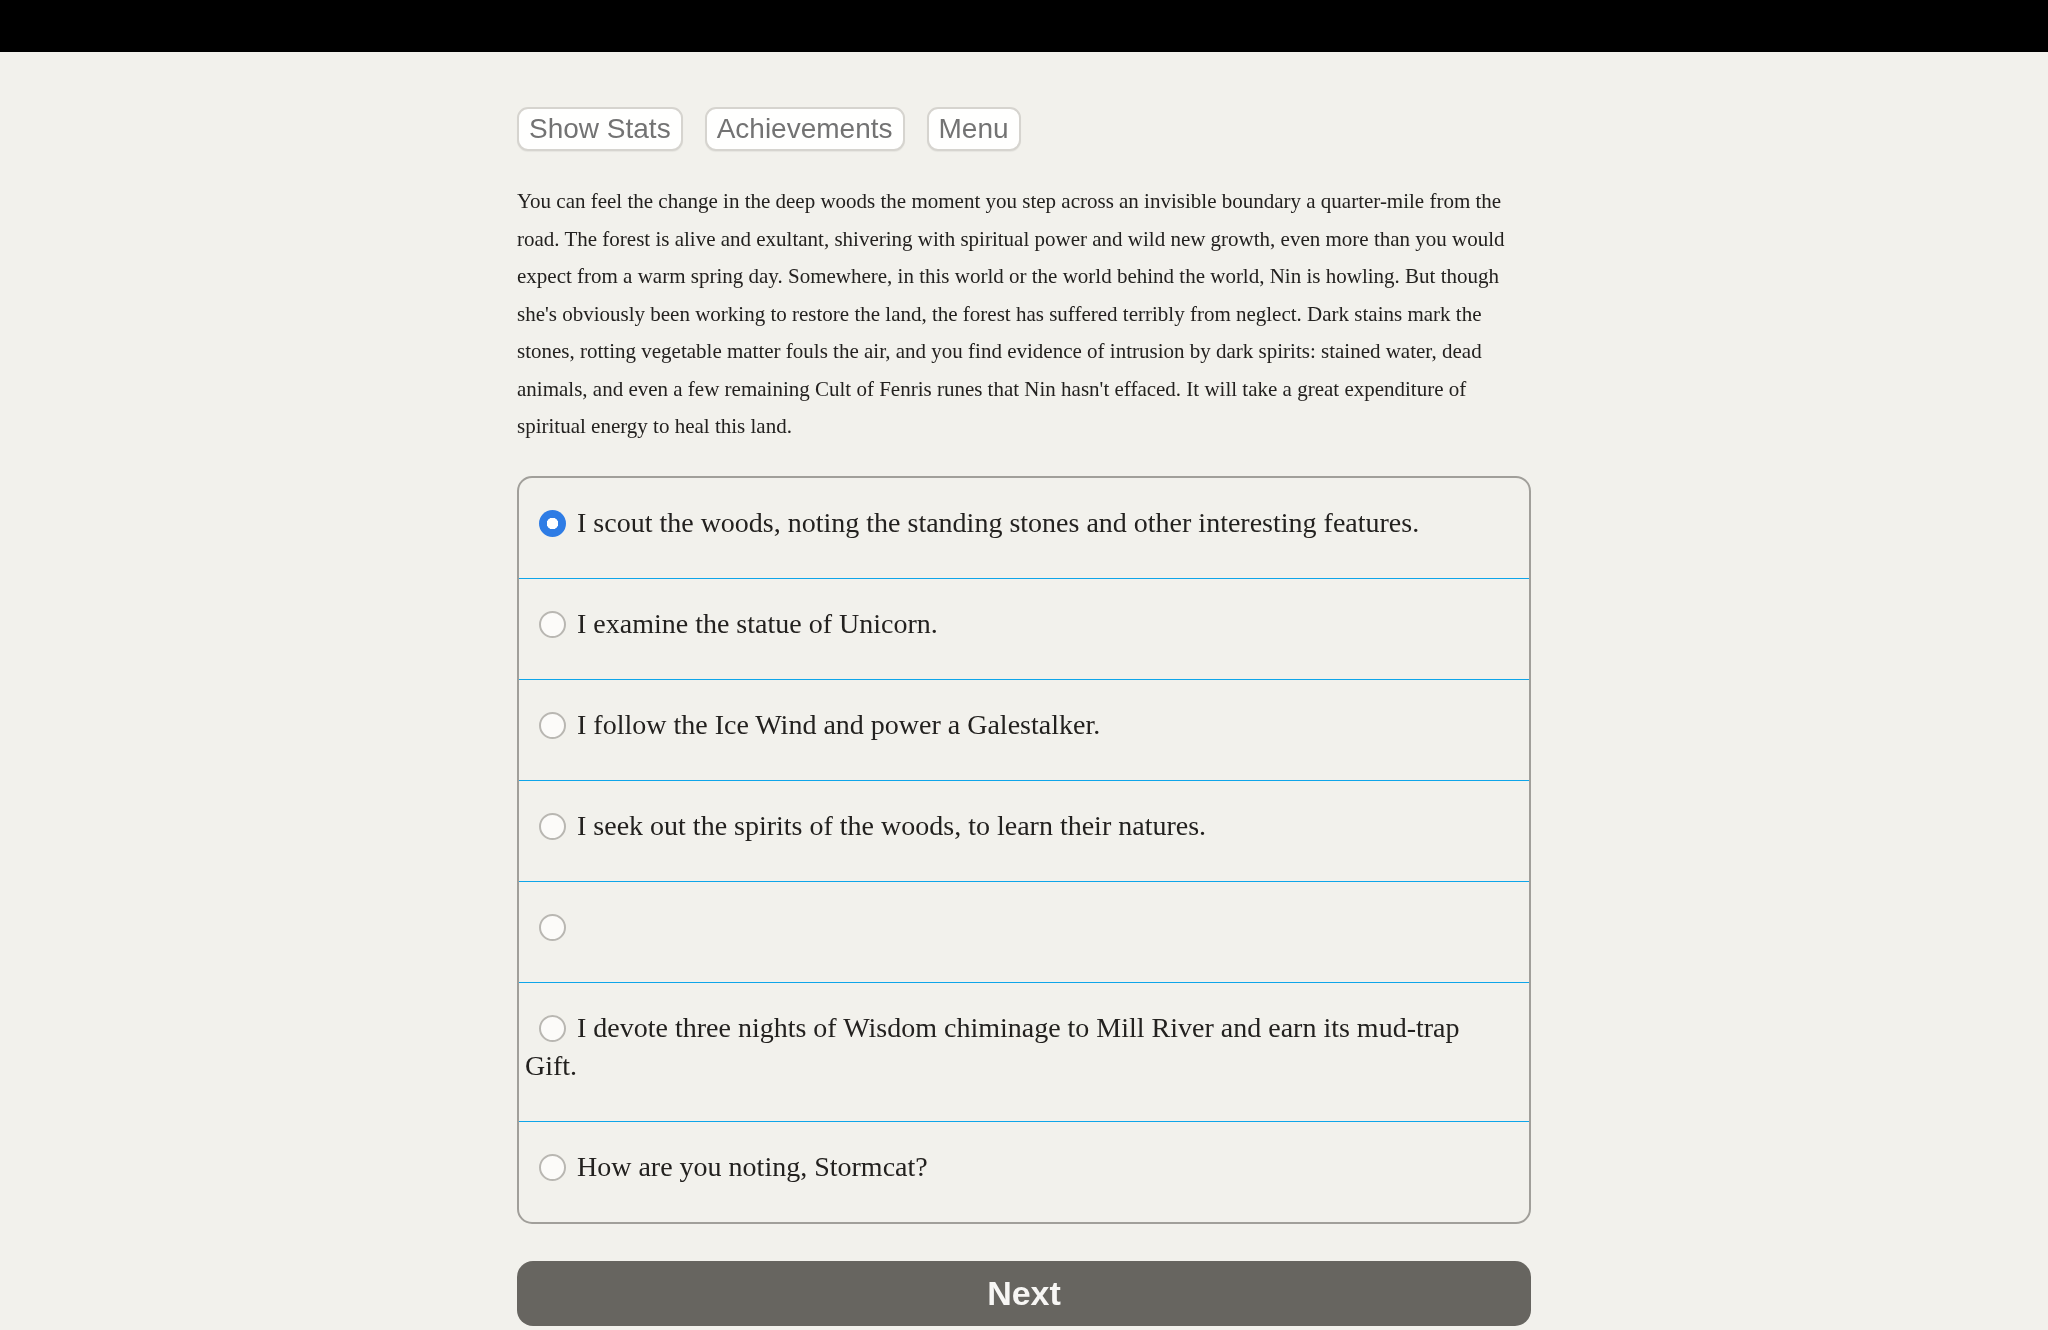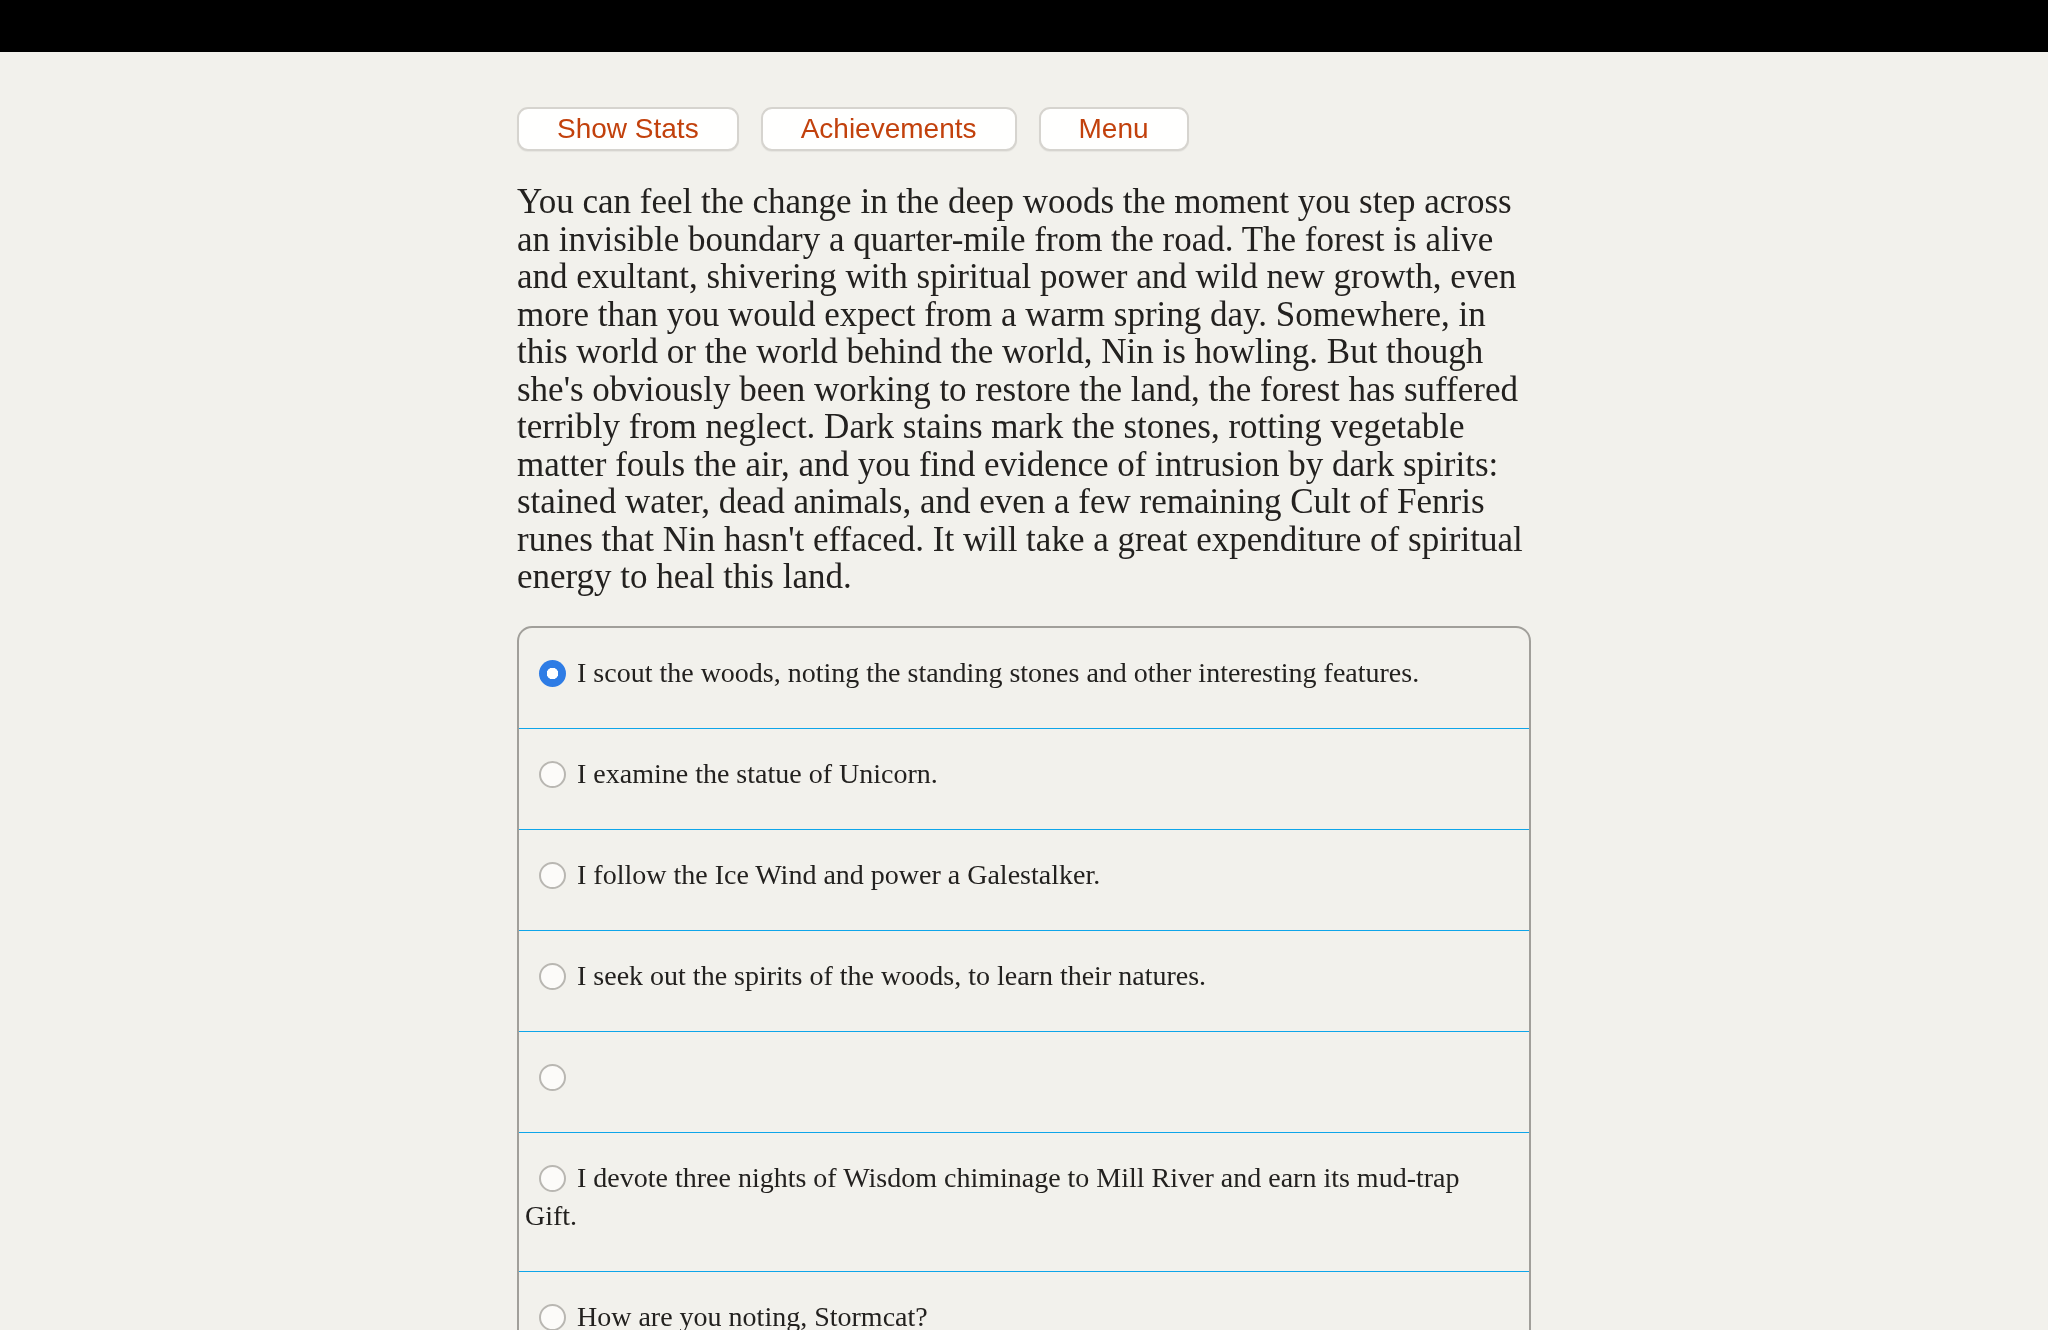--- a/index.html
+++ b/index.html
@@ -20,35 +20,35 @@
     width: 1014px;
     margin: 0 auto;
   }
   .toolbar {
     margin-top: 55px;
     display: flex;
     gap: 22px;
   }
   .tb-btn {
     height: 44px;
-    padding: 0 38px;
+    padding: 0 10px;
     background: #fffffe;
     border: 2px solid #d6d4cf;
     border-radius: 11px;
     font-family: "Liberation Sans", sans-serif;
     font-size: 28px;
     line-height: 1;
-    color: #c2410c;
+    color: #737373;
     cursor: pointer;
     box-shadow: 0 1px 1px rgba(0,0,0,0.05);
   }
   .story {
     margin: 32px 0 0 0;
     font-family: "Liberation Serif", "DejaVu Serif", serif;
-    font-size: 35px;
+    font-size: 21px;
     line-height: 37.5px;
     color: #23211f;
   }
   .choices {
     margin-top: 30px;
     border: 2px solid #a19f9a;
     border-radius: 15px;
     overflow: hidden;
   }
   .choice-row {

